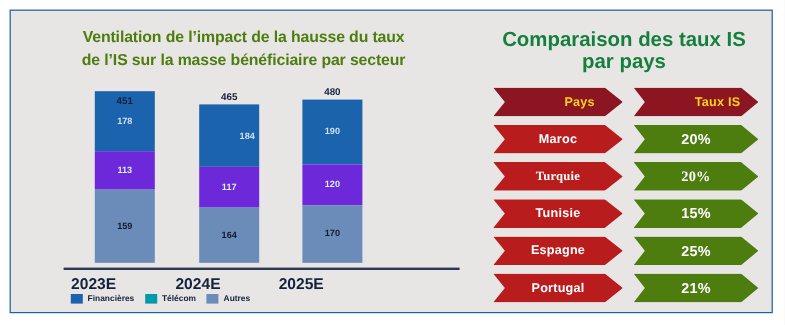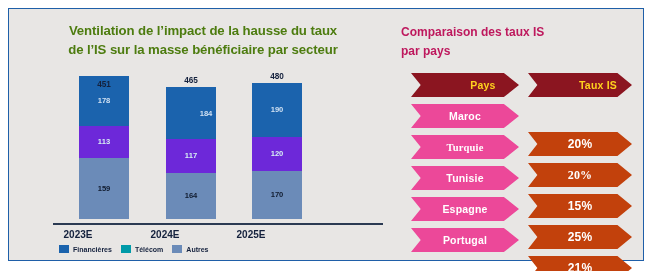--- a/index.html
+++ b/index.html
@@ -37,52 +37,52 @@
   .bar-total{
     position:absolute;width:50px;text-align:center;
     font-size:8.2px;font-weight:bold;color:#14213d;
   }
   #axis{
     position:absolute;left:44px;top:214px;width:330px;height:2px;
     background:#2b3a52;
   }
   .xlabel{
     position:absolute;top:220px;width:70px;text-align:center;
-    font-size:10px;font-weight:bold;color:#14213d;
+    font-size:13px;font-weight:bold;color:#14213d;
   }
   #legend{
     position:absolute;left:50px;top:236px;
     display:flex;align-items:center;gap:9px;
   }
   .leg{display:flex;align-items:center;gap:4px;}
   .leg-sw{width:10px;height:8px;display:block;}
   .leg-tx{font-size:7px;color:#14213d;font-weight:bold;}
 
   
   #cmp-panel{position:absolute;left:388px;top:0;width:245px;height:250px;}
   #cmp-title{
-    position:absolute;left:4px;top:14px;width:238px;
-    color:#be185d;font-weight:bold;font-size:12px;line-height:19px;
+    position:absolute;left:4px;top:14px;width:238px;text-align:center;
+    color:#15803d;font-weight:bold;font-size:17px;line-height:19px;
   }
   .crow{position:absolute;left:0;width:245px;height:24px;}
   .chev{
     position:absolute;height:24px;
     display:flex;align-items:center;justify-content:center;
     -webkit-clip-path:polygon(0 0,86% 0,100% 50%,86% 100%,0 100%,9% 50%);
     clip-path:polygon(0 0,86% 0,100% 50%,86% 100%,0 100%,9% 50%);
     box-sizing:border-box;
   }
   .chev-left{left:14px;width:108px;}
   .chev-right{left:131px;width:104px;}
   .chev span{font-size:10.5px;font-weight:bold;letter-spacing:0.2px;}
   .hdr{background:#8b1520;}
   .hdr span{color:#ffd21e;margin-left:36px;}
-  .country{background:#ec4899;}
+  .country{background:#b91c1c;}
   .country span{color:#ffffff;}
-  .rate{background:#c2410c;margin-top:28px;}
+  .rate{background:#4d7c0f;}
   .rate span{color:#ffffff;font-size:12px;}
 </style>
 </head>
 <body>
 
 <div id="panel">
 
   <div id="chart-panel">
 
     <div id="chart-title">

